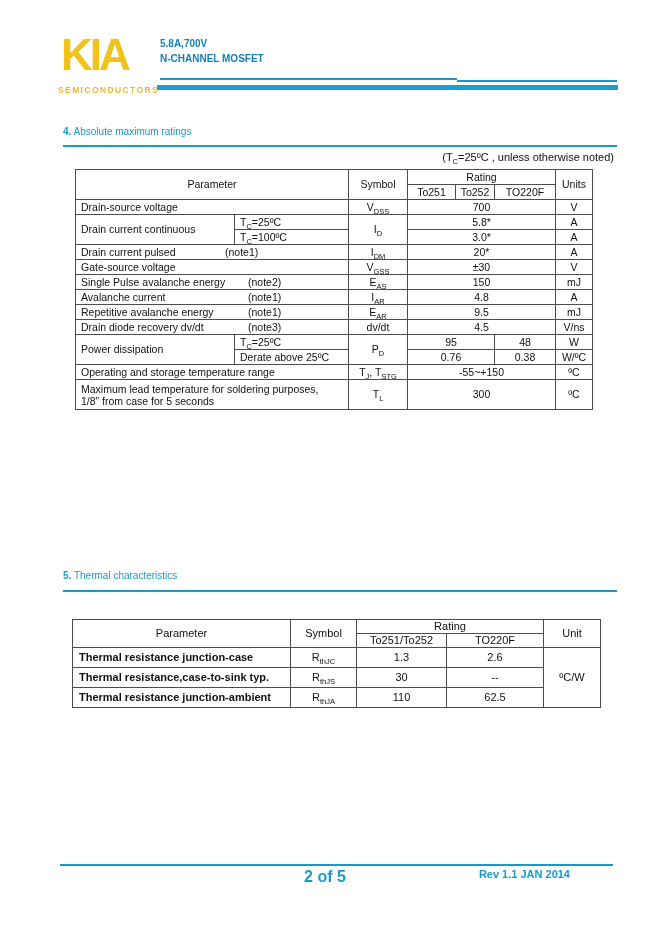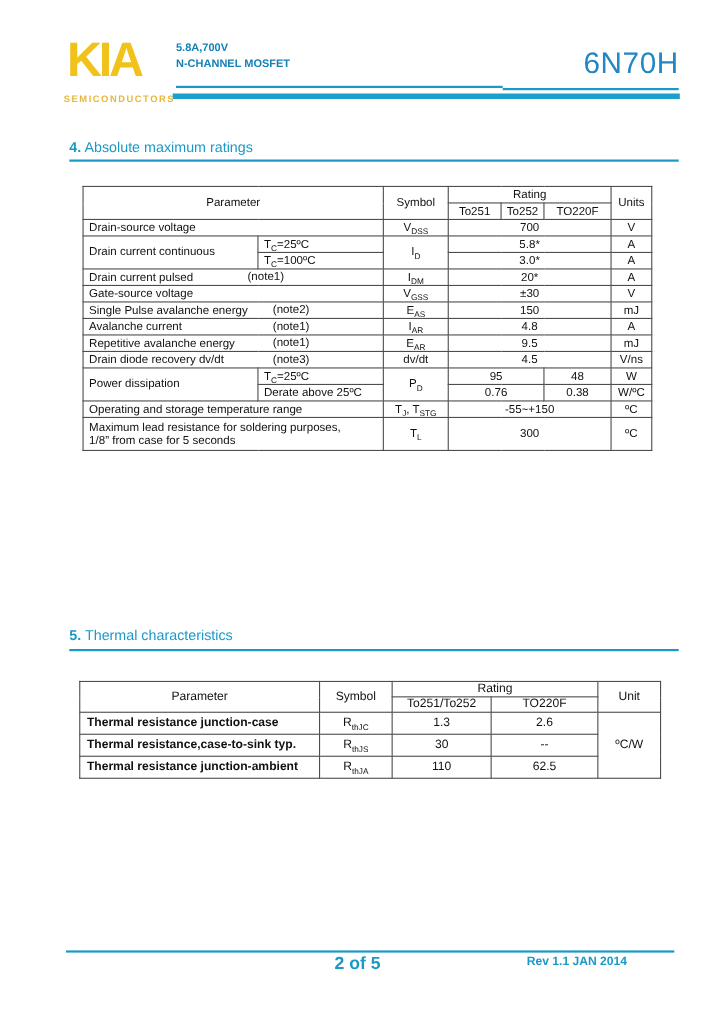--- a/index.html
+++ b/index.html
@@ -12,21 +12,21 @@
   
   .logo { left:61px; top:33px; font-size:44px; font-weight:bold; letter-spacing:-3px; color:#f1c219; line-height:1; }
   .logo-tagline { left:58px; top:85px; font-size:8.5px; font-weight:bold; letter-spacing:1.4px; color:#e6b93c; }
   .subtitle-block { left:160px; top:36px; font-size:10px; font-weight:bold; color:#1580b6; line-height:15px; }
   .part-number { left:527px; top:42px; width:90px; text-align:right; font-size:27px; color:#2486c3; letter-spacing:0.5px; }
   .rule-thin-a { left:160px; top:78px; width:297px; height:2px; background:#1b99c6; }
   .rule-thin-b { left:457px; top:80px; width:160px; height:2px; background:#1b99c6; }
   .rule-thick  { left:157px; top:85px; width:461px; height:5px; background:#1b9fcb; }
 
   
-  .sec-heading { font-size:13px; color:#1b99c6; }
+  .sec-heading { font-size:10px; color:#1b99c6; }
   .sec-heading b { font-weight:bold; }
   .sec4 { left:63px; top:126px; }
   .sec4-rule { left:63px; top:145px; width:554px; height:1.5px; background:#1b99c6; }
   .sec5 { left:63px; top:570px; }
   .sec5-rule { left:63px; top:590px; width:554px; height:1.5px; background:#1b99c6; }
 
   .cond-note { left:380px; top:151px; width:234px; text-align:right; font-size:11px; color:#111; }
 
   
   table { border-collapse:collapse; table-layout:fixed; }
@@ -58,27 +58,27 @@
 <body>
 
 <div class="page">
 
   <div class="abs logo">KIA</div>
   <div class="abs logo-tagline">SEMICONDUCTORS</div>
   <div class="abs subtitle-block">
     <div>5.8A,700V</div>
     <div>N-CHANNEL MOSFET</div>
   </div>
-  <div class="abs part-number">6N70H</div>
   <div class="abs rule-thin-a"></div>
   <div class="abs rule-thin-b"></div>
   <div class="abs rule-thick"></div>
 
   <div class="abs sec-heading sec4"><b>4.</b><span> Absolute maximum ratings</span></div>
   <div class="abs sec4-rule"></div>
+  <div class="abs cond-note"><span>(T</span><sub>C</sub><span>=25ºC , unless otherwise noted)</span></div>
 
   <table class="abs amr-table">
     <colgroup>
         <col style="width:159px">
         <col style="width:114px">
         <col style="width:59px">
         <col style="width:48px">
         <col style="width:39px">
         <col style="width:61px">
         <col style="width:37px">
@@ -164,21 +164,21 @@
       <td>W/ºC</td>
     </tr>
     <tr>
       <td colspan="2" class="pl">Operating and storage temperature range</td>
       <td><span>T</span><sub>J</sub><span>, T</span><sub>STG</sub></td>
       <td colspan="3">-55~+150</td>
       <td>ºC</td>
     </tr>
     <tr class="tall">
       <td colspan="2" class="pl two-line">
-            <div>Maximum lead resistance for soldering purposes,</div>
+            <div>Maximum lead temperature for soldering purposes,</div>
             <div>1/8” from case for 5 seconds</div>
           </td>
       <td><span>T</span><sub>L</sub></td>
       <td colspan="3">300</td>
       <td>ºC</td>
     </tr>
   </tbody>
     </table>
 
 

